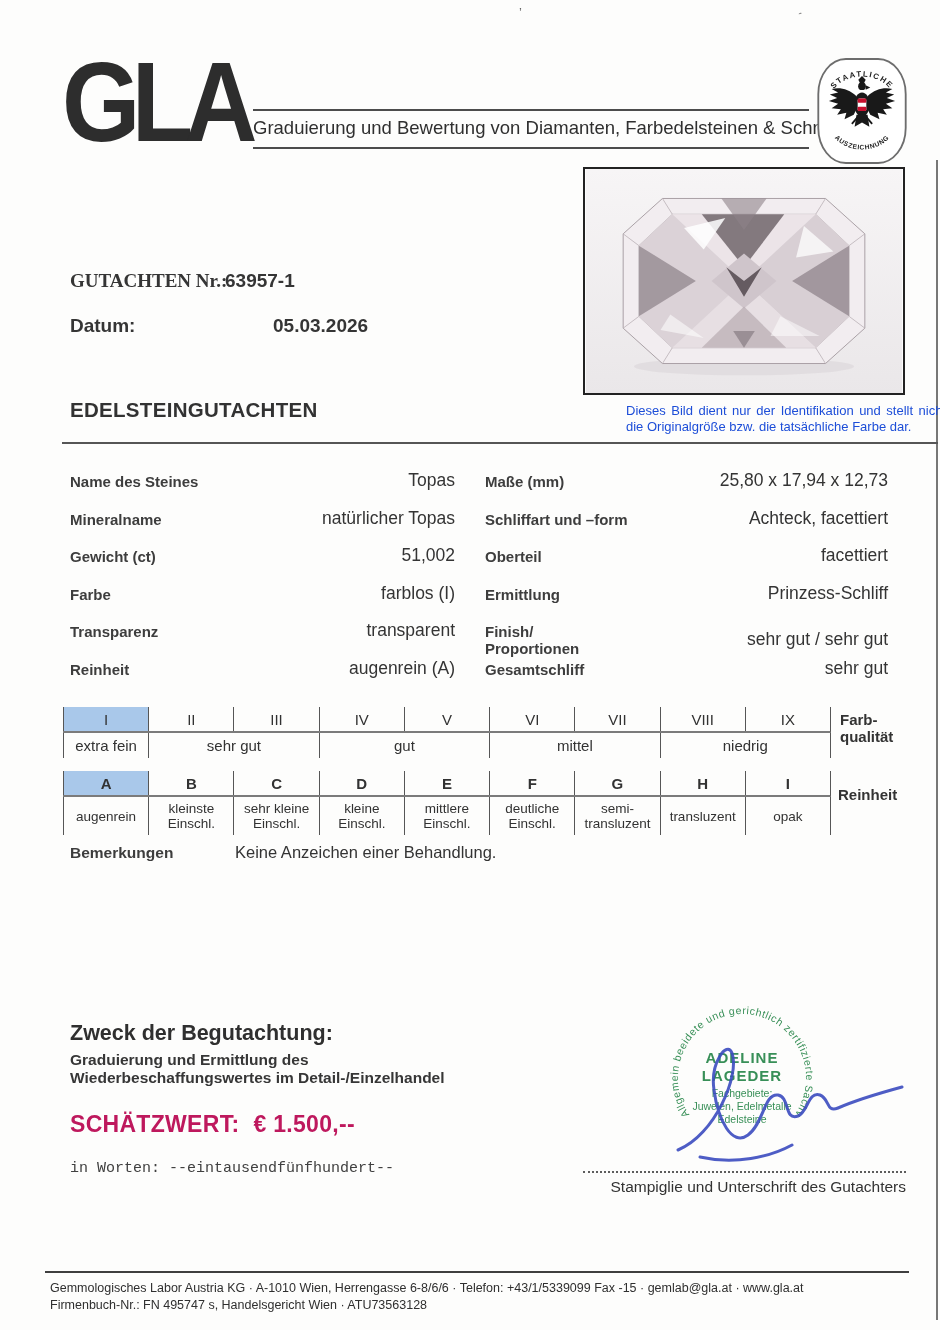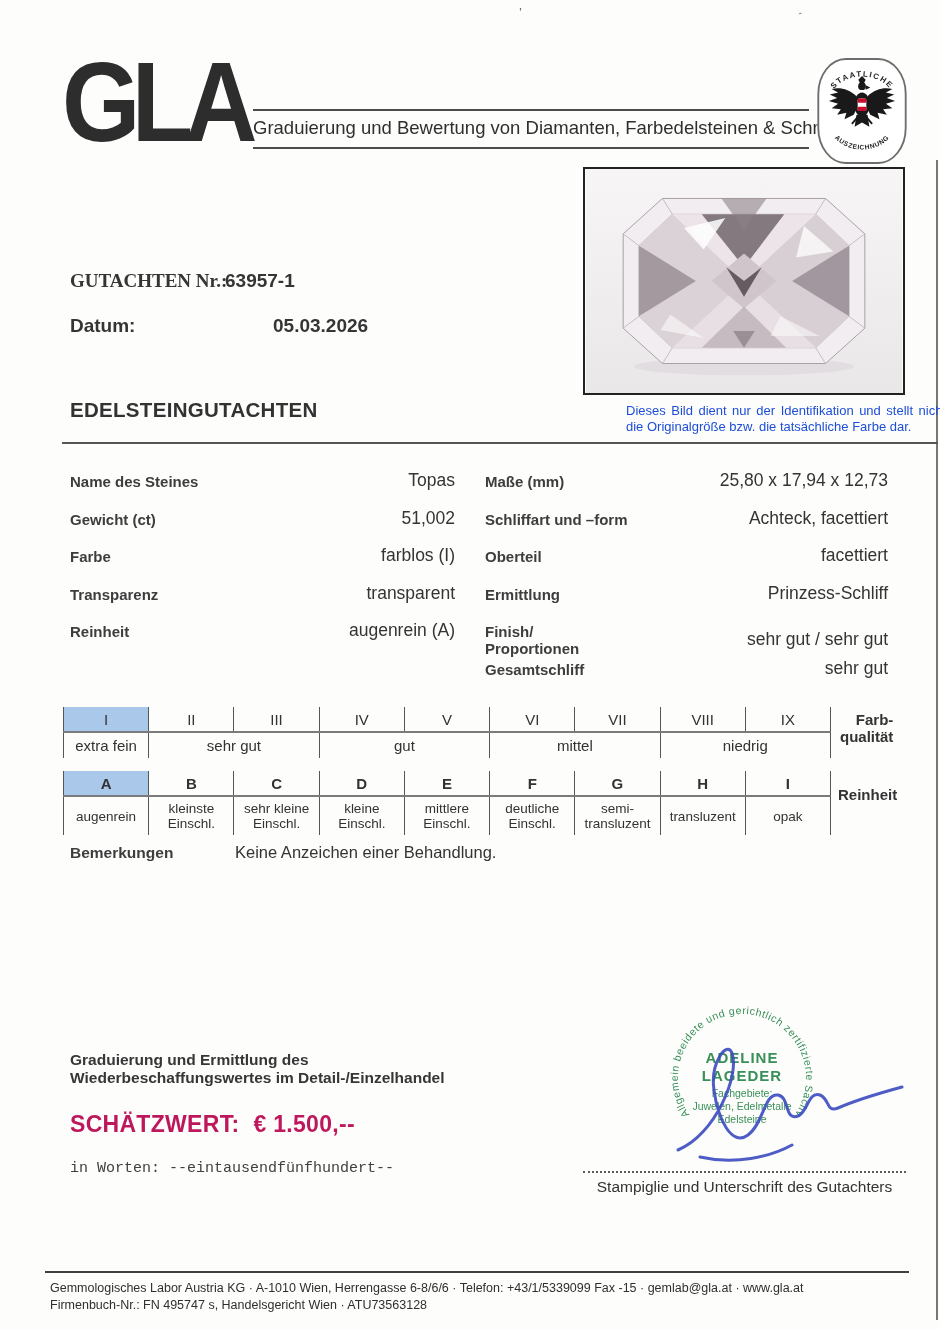--- a/index.html
+++ b/index.html
@@ -46,40 +46,40 @@
   .clarity-scale{left:63px;top:771px;}
   .grades,.groups,.clabels{display:grid;grid-template-columns:repeat(9,1fr);border-right:1.5px solid #565656;}
   .grades{border-bottom:2px solid #7b7b7b;}
   .cell{border-left:1.5px solid #565656;display:flex;align-items:center;justify-content:center;color:#323232;}
   .grades .cell{height:24px;font-size:15px;}
   .letters .cell{font-weight:bold;}
   .cell.hl{background:#a9c8ea;}
   .groups .cell{height:25px;font-size:15px;}
   .span2{grid-column:span 2;}
   .clabels .cell{min-height:38px;font-size:13.5px;line-height:15px;text-align:center;white-space:pre-line;}
-  .axis-label{font-weight:bold;font-size:15px;color:#333;line-height:17px;white-space:pre-line;text-align:right;}
+  .axis-label{font-weight:bold;font-size:15px;color:#333;line-height:17px;white-space:pre-line;}
   .axis-farb{left:840px;top:711px;}
   .axis-rein{left:838px;top:786px;}
 
   
   .remarks-label{left:70px;top:844px;font-weight:bold;font-size:15.5px;color:#3d3d3d;}
   .remarks-value{left:235px;top:843px;font-size:16.5px;color:#343434;}
 
   
   .purpose-heading{left:70px;top:1021px;font-size:21.5px;font-weight:bold;color:#2f2f2f;}
   .purpose-line{left:70px;font-size:15.5px;font-weight:bold;color:#363636;}
   .purpose-line1{top:1051px;} .purpose-line2{top:1069px;}
   .estimate{left:70px;top:1111px;font-size:23px;font-weight:bold;color:#be185d;letter-spacing:.3px;}
   .estimate .est-value{margin-left:14px;}
   .in-words{left:70px;top:1160px;font-size:15px;color:#404040;font-family:Liberation Mono, monospace;}
 
   
   .stamp-svg{left:640px;top:985px;width:300px;height:215px;}
   .dotted-line{left:583px;top:1171px;width:323px;border-top:2px dotted #5d5d5d;}
-  .stamp-caption{left:583px;top:1178px;width:323px;font-size:15.5px;text-align:center;color:#333;}
+  .stamp-caption{left:583px;top:1178px;width:323px;font-size:15.5px;text-align:right;color:#333;}
 
   
   .footer-rule{left:45px;top:1271px;width:864px;height:2px;background:#3f3f3f;}
   .footer-line{left:50px;font-size:12.5px;color:#2f2f2f;}
   .footer-1{top:1281px;} .footer-2{top:1298px;}
 
   
   .scan-line{left:936px;top:160px;width:2px;height:1160px;background:#4a4a4a;opacity:.75;}
   .speck{font-size:13px;color:#666;}
   .speck-1{left:519px;top:5px;}
@@ -175,20 +175,24 @@
 
   <div class="abs doc-title">EDELSTEINGUTACHTEN</div>
   <div class="abs sep"></div>
 
   <div class="abs specs specs-left">
     <div class="row">
         <div class="lbl">Name des Steines</div>
         <div class="val">Topas</div>
       </div>
     <div class="row">
+        <div class="lbl">Mineralname</div>
+        <div class="val">natürlicher Topas</div>
+      </div>
+    <div class="row">
         <div class="lbl">Gewicht (ct)</div>
         <div class="val">51,002</div>
       </div>
     <div class="row">
         <div class="lbl">Farbe</div>
         <div class="val">farblos (I)</div>
       </div>
     <div class="row">
         <div class="lbl">Transparenz</div>
         <div class="val">transparent</div>
@@ -278,20 +282,21 @@
 transluzent</div>
       <div class="cell">transluzent</div>
       <div class="cell">opak</div>
     </div>
   </div>
   <div class="abs axis-label axis-rein">Reinheit</div>
 
   <div class="abs remarks-label">Bemerkungen</div>
   <div class="abs remarks-value">Keine Anzeichen einer Behandlung.</div>
 
+  <div class="abs purpose-heading">Zweck der Begutachtung:</div>
   <div class="abs purpose-line purpose-line1">Graduierung und Ermittlung des</div>
   <div class="abs purpose-line purpose-line2">Wiederbeschaffungswertes im Detail-/Einzelhandel</div>
   <div class="abs estimate">
     <span>SCHÄTZWERT:</span><span class="est-value">€ 1.500,--</span>
   </div>
   <div class="abs in-words">in Worten: --eintausendfünfhundert--</div>
 
   <svg class="abs stamp-svg" viewBox="0 0 300 215">
     <g fill="#2e8a50" opacity=".95">
       <path id="ring" d="M 49.6,129.7 A 64,64 0 1 1 154.4,129.7" fill="none"></path>

